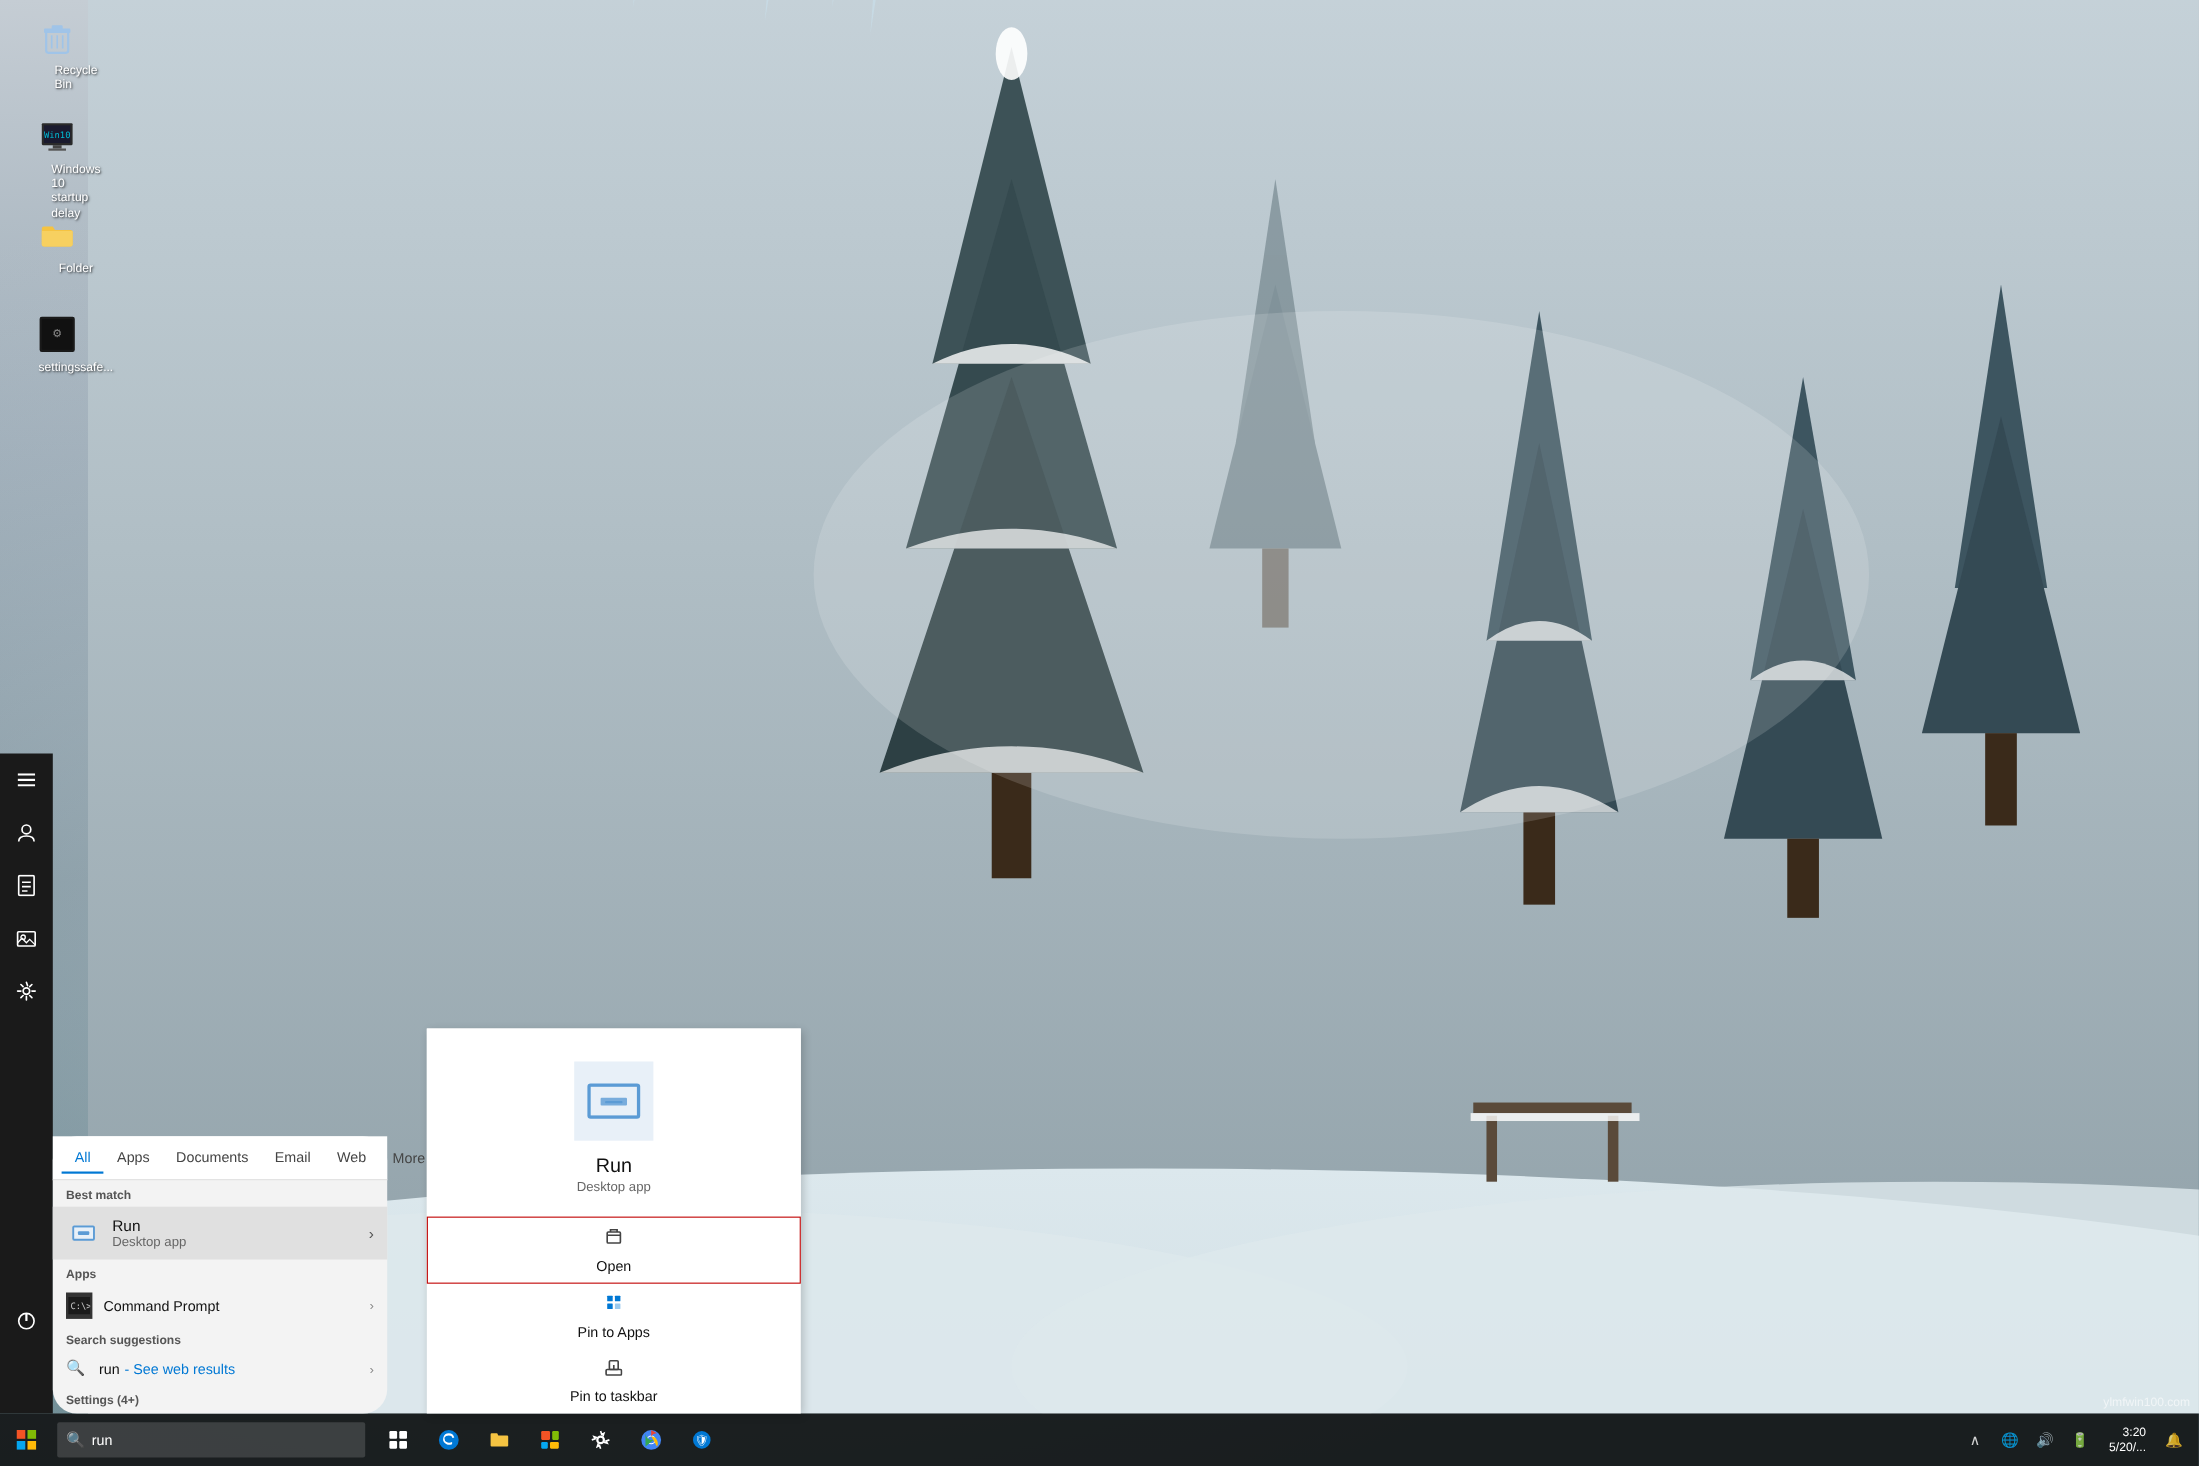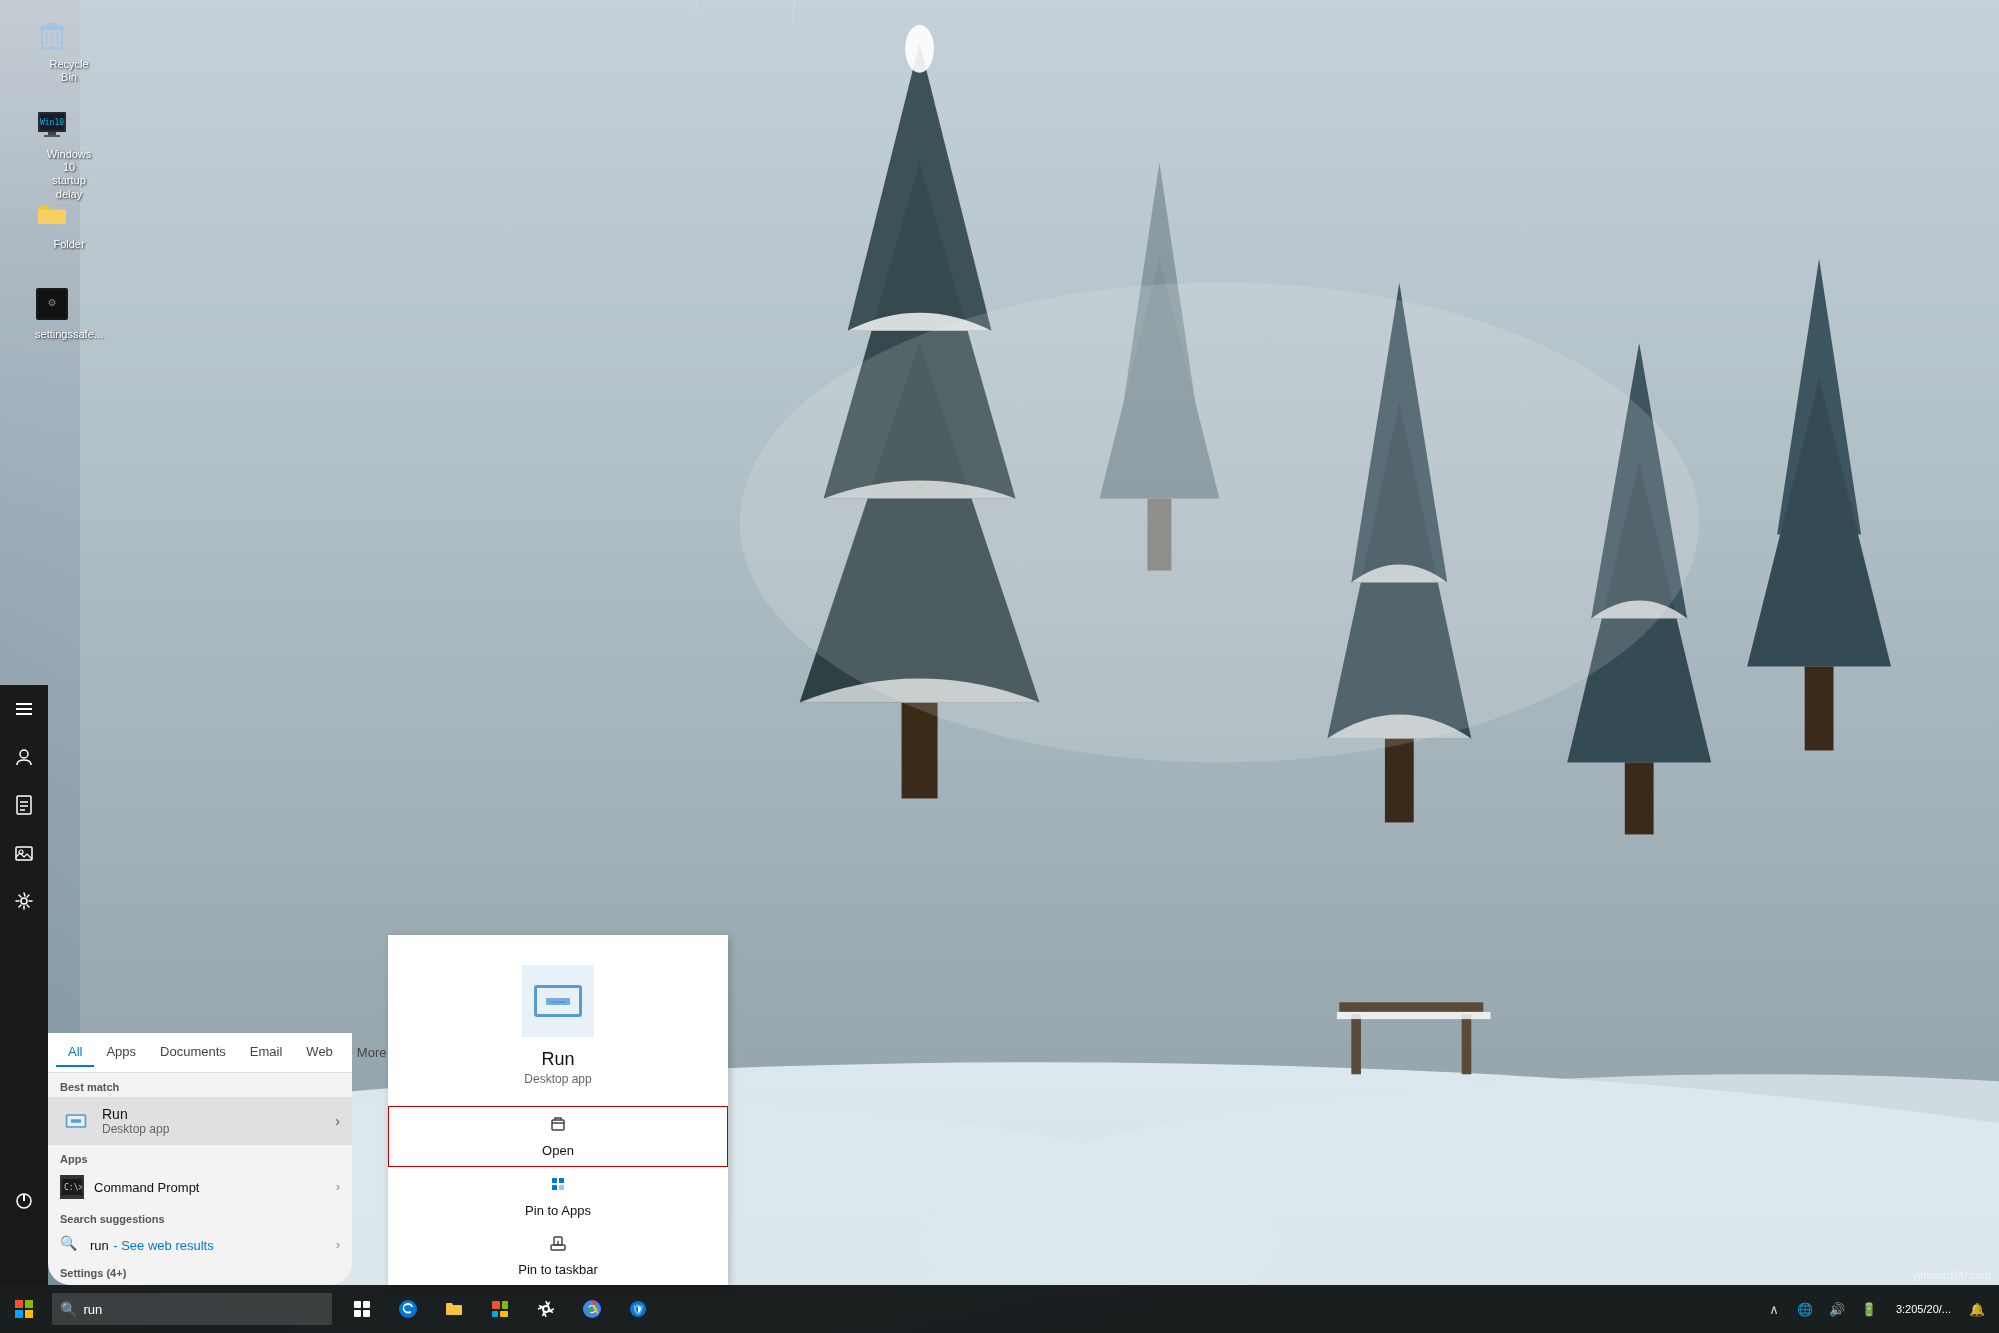--- a/index.html
+++ b/index.html
@@ -42,21 +42,20 @@
     .desktop-icon .icon-img {
       width: 40px;
       height: 40px;
       display: flex;
       align-items: center;
       justify-content: flex-end;
     }
     .desktop-icon .icon-label {
       color: white;
       font-size: 11px;
-      text-align: center;
       margin-top: 4px;
       text-shadow: 1px 1px 2px rgba(0,0,0,0.8);
       line-height: 1.2;
       margin-left: 38px;
     }
 
     
     .icon-recycle {
       top: 10px;
       left: 10px;
@@ -137,21 +136,21 @@
       margin-left: auto;
       display: flex;
       align-items: center;
       padding-right: 8px;
       gap: 4px;
       color: white;
       font-size: 12px;
     }
     .taskbar-clock {
       display: flex;
-      flex-direction: row;
+      flex-direction: column;
       align-items: flex-end;
       font-size: 11px;
       color: white;
       padding: 0 8px;
       line-height: 1.3;
     }
     .tray-icon {
       width: 28px;
       height: 28px;
       display: flex;

